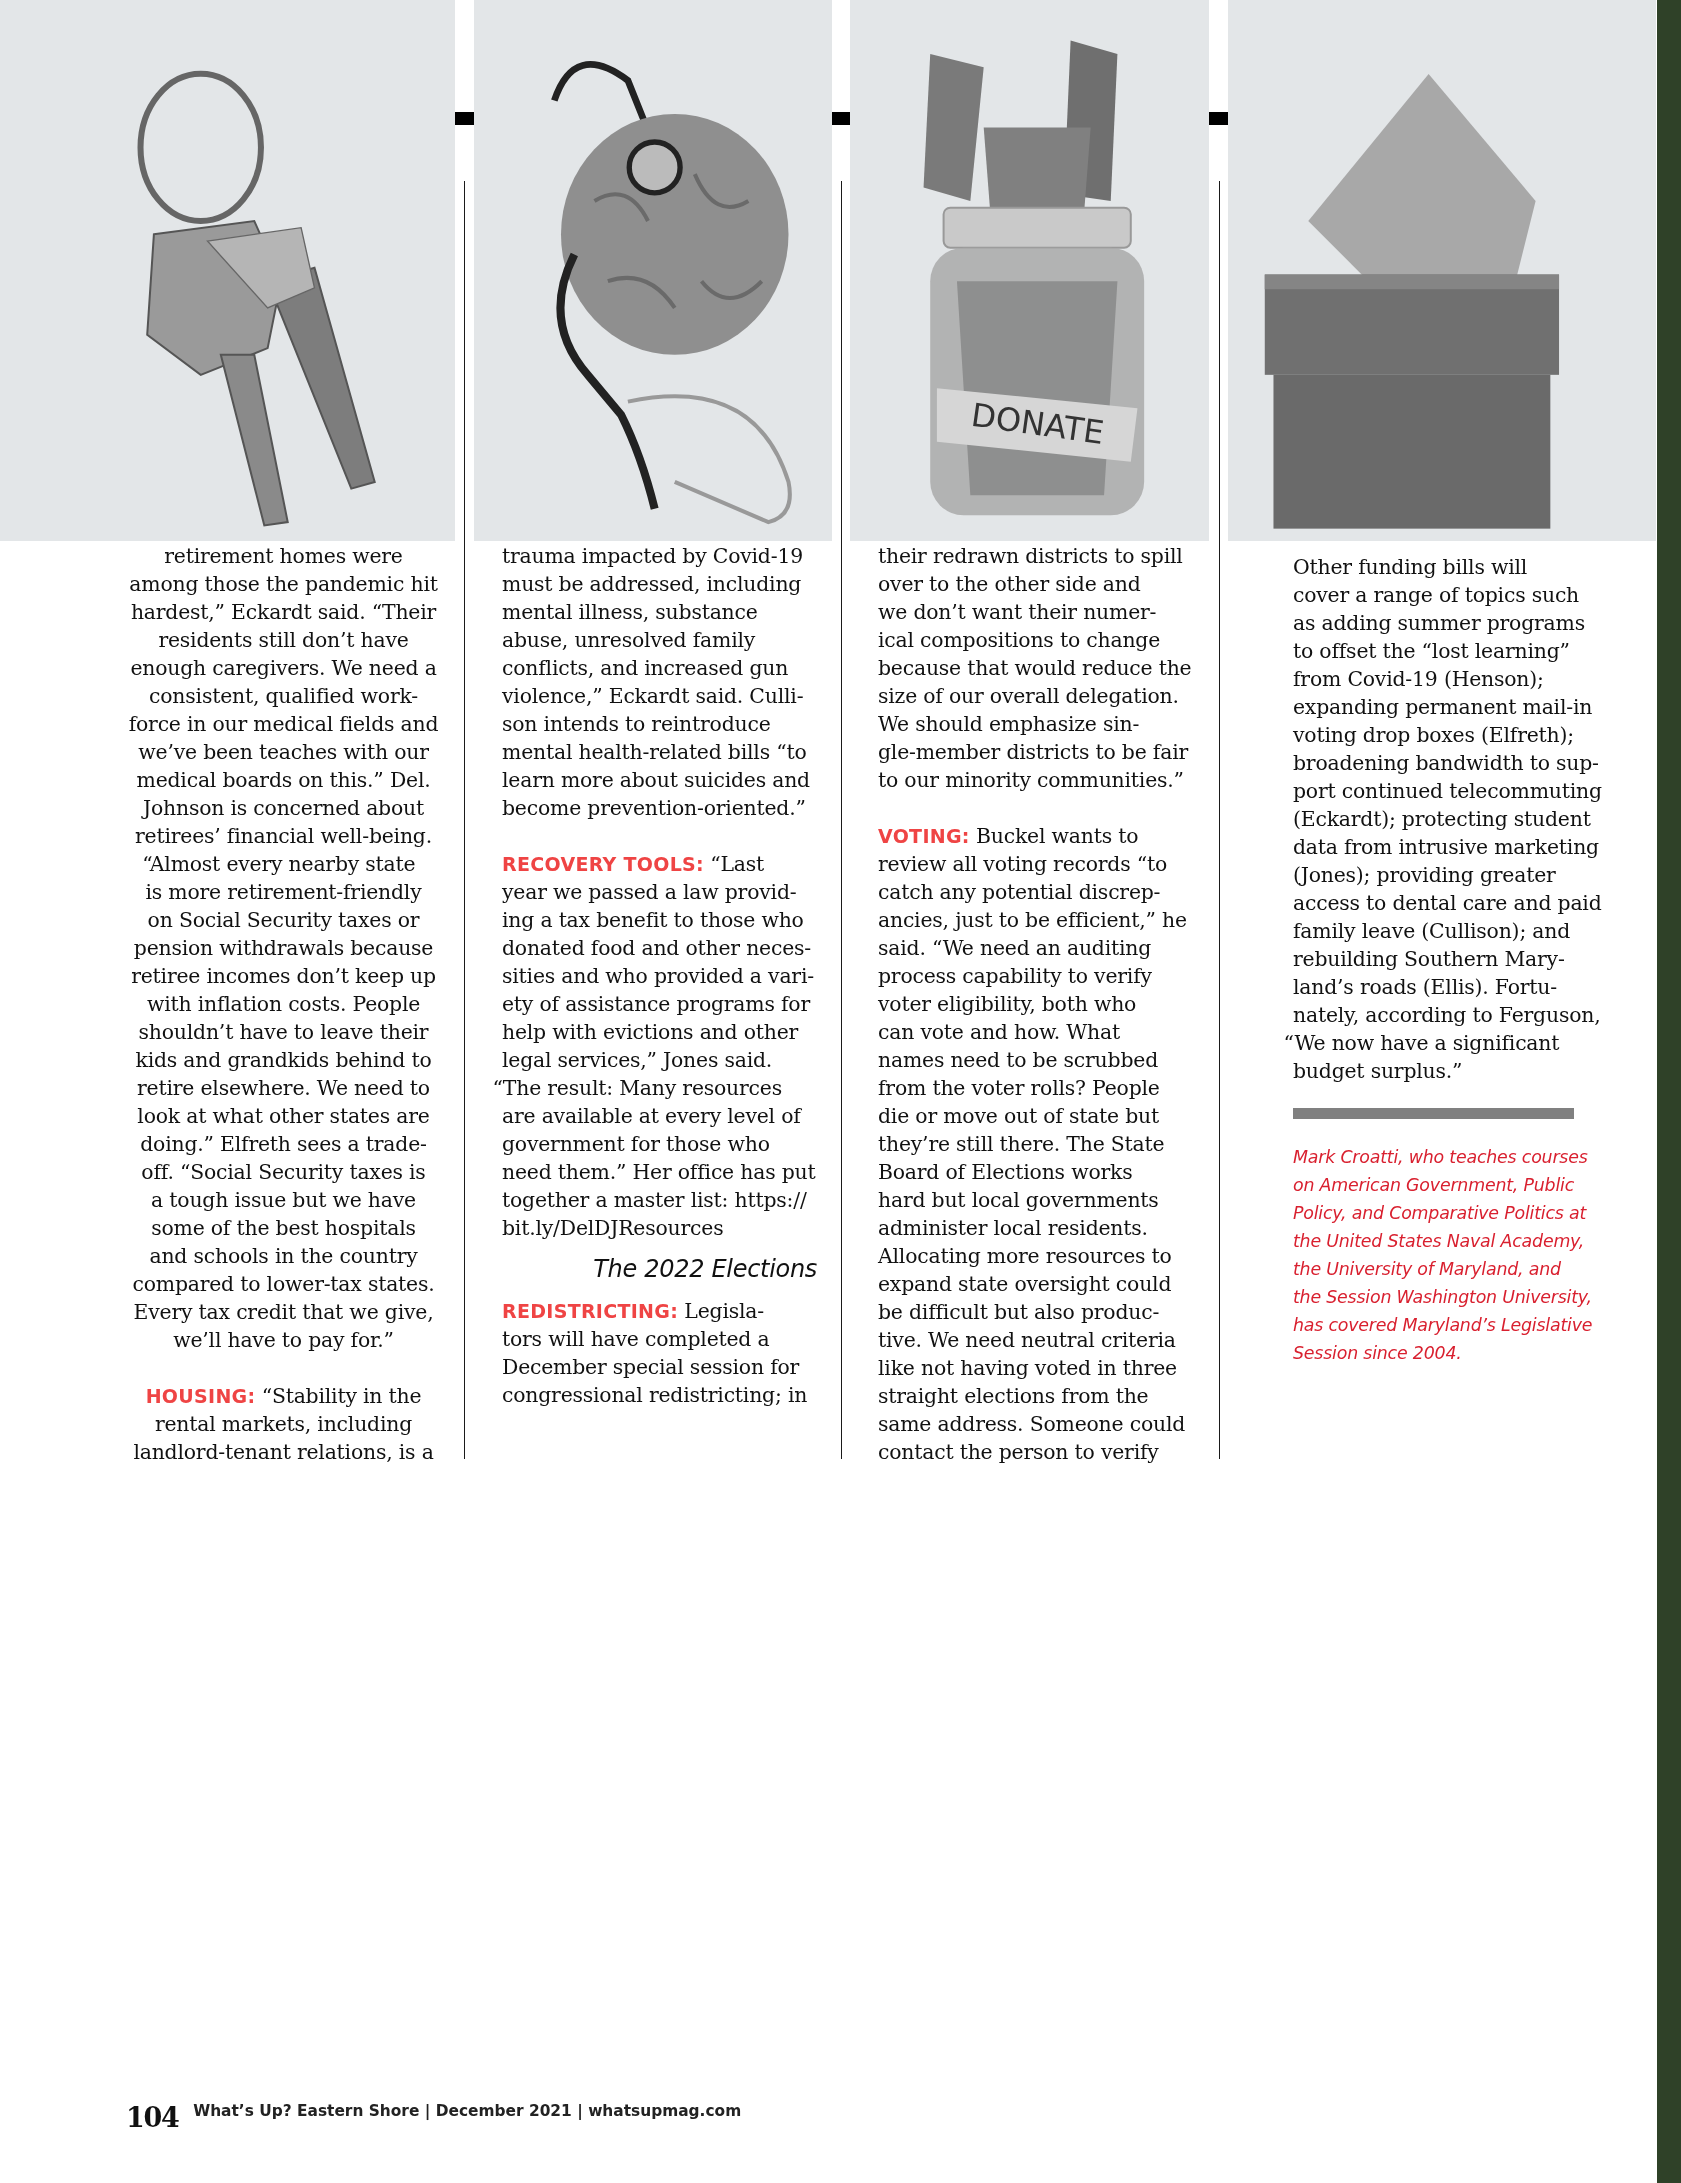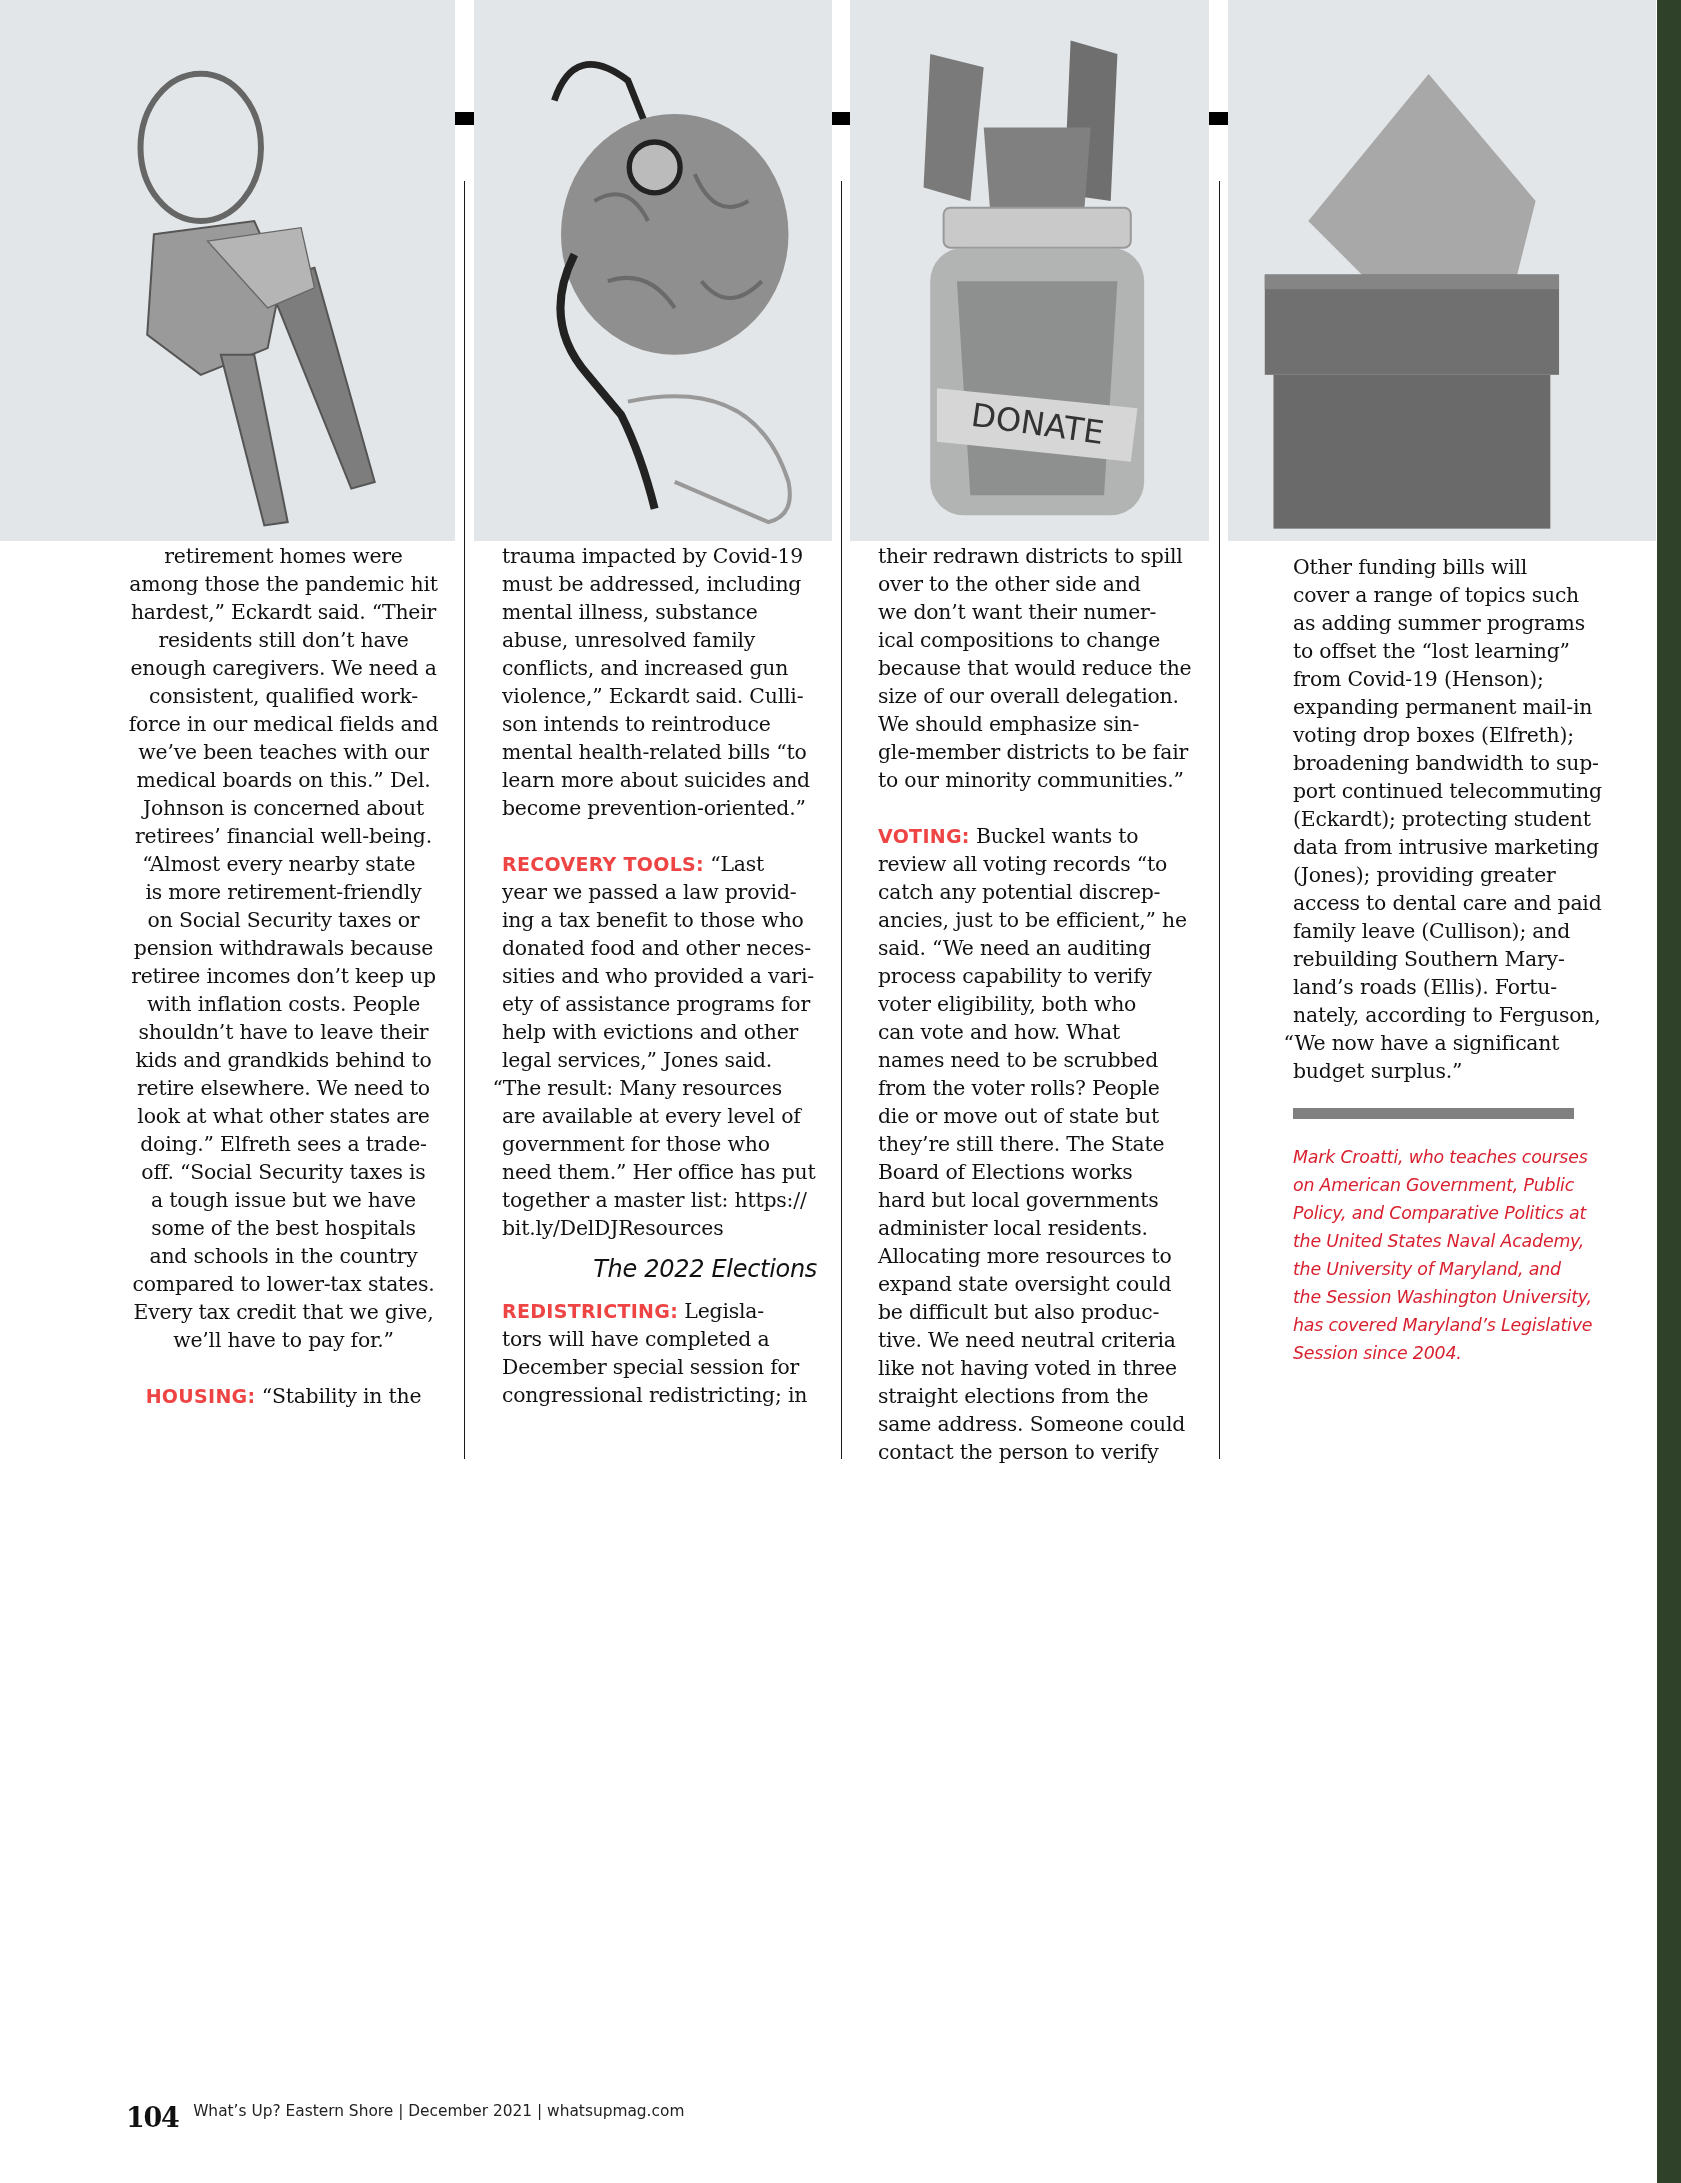--- a/index.html
+++ b/index.html
@@ -36,21 +36,21 @@
   .bio {
     color: #d9202f; font-family: "DejaVu Sans", "Liberation Sans", sans-serif;
     font-style: italic; font-weight: 300; font-size: 17.4px; line-height: 28px; letter-spacing: -0.2px;
   }
   .photo { position: absolute; top: 0; height: 541px; background: #e3e6e8; overflow: hidden; }
   .p1 { left: 0; width: 455px; } .p2 { left: 474px; width: 358px; }
   .p3 { left: 850px; width: 359px; } .p4 { left: 1228px; width: 428px; }
   .photo svg { width: 100%; height: 100%; display: block; }
   .footer { position: absolute; left: 126px; top: 2102px; display: flex; align-items: flex-start; }
   .pagenum { font-family: "DejaVu Serif", "Liberation Serif", serif; font-weight: bold; font-size: 27px; letter-spacing: -1.3px; color: #111; }
-  .pubinfo { font-family: "DejaVu Sans", "Liberation Sans", sans-serif; font-size: 15.4px; color: #222; margin-left: 14.7px; font-weight: 400; }
+  .pubinfo { font-family: "DejaVu Sans", "Liberation Sans", sans-serif; font-size: 15.4px; color: #222; margin-left: 14.7px; font-weight: 700; }
 </style>
 </head>
 <body>
 
 <div class="top-rule"></div>
 <div class="side-strip"></div>
 
 <div class="divider d1"></div>
 <div class="divider d2"></div>
 <div class="divider d3"></div>
@@ -99,20 +99,24 @@
       <span class="line">off. “Social Security taxes is</span>
       <span class="line">a tough issue but we have</span>
       <span class="line">some of the best hospitals</span>
       <span class="line">and schools in the country</span>
       <span class="line">compared to lower-tax states.</span>
       <span class="line">Every tax credit that we give,</span>
       <span class="line">we’ll have to pay for.”</span>
     </div>
   <div class="gap"></div>
   <span class="line"><span class="head">HOUSING:</span><span> “Stability in the</span></span>
+  <div>
+      <span class="line">rental markets, including</span>
+      <span class="line">landlord-tenant relations, is a</span>
+    </div>
 </div>
 
 <div class="col c2">
   <div>
       <span class="line">top priority. Property repairs</span>
       <span class="line">are needed more than ever,”</span>
       <span class="line">Del. Henson stated. “I’m re-</span>
       <span class="line">introducing a bill to establish</span>
       <span class="line">statewide standards for mold</span>
       <span class="line">remediation like we have for</span>

